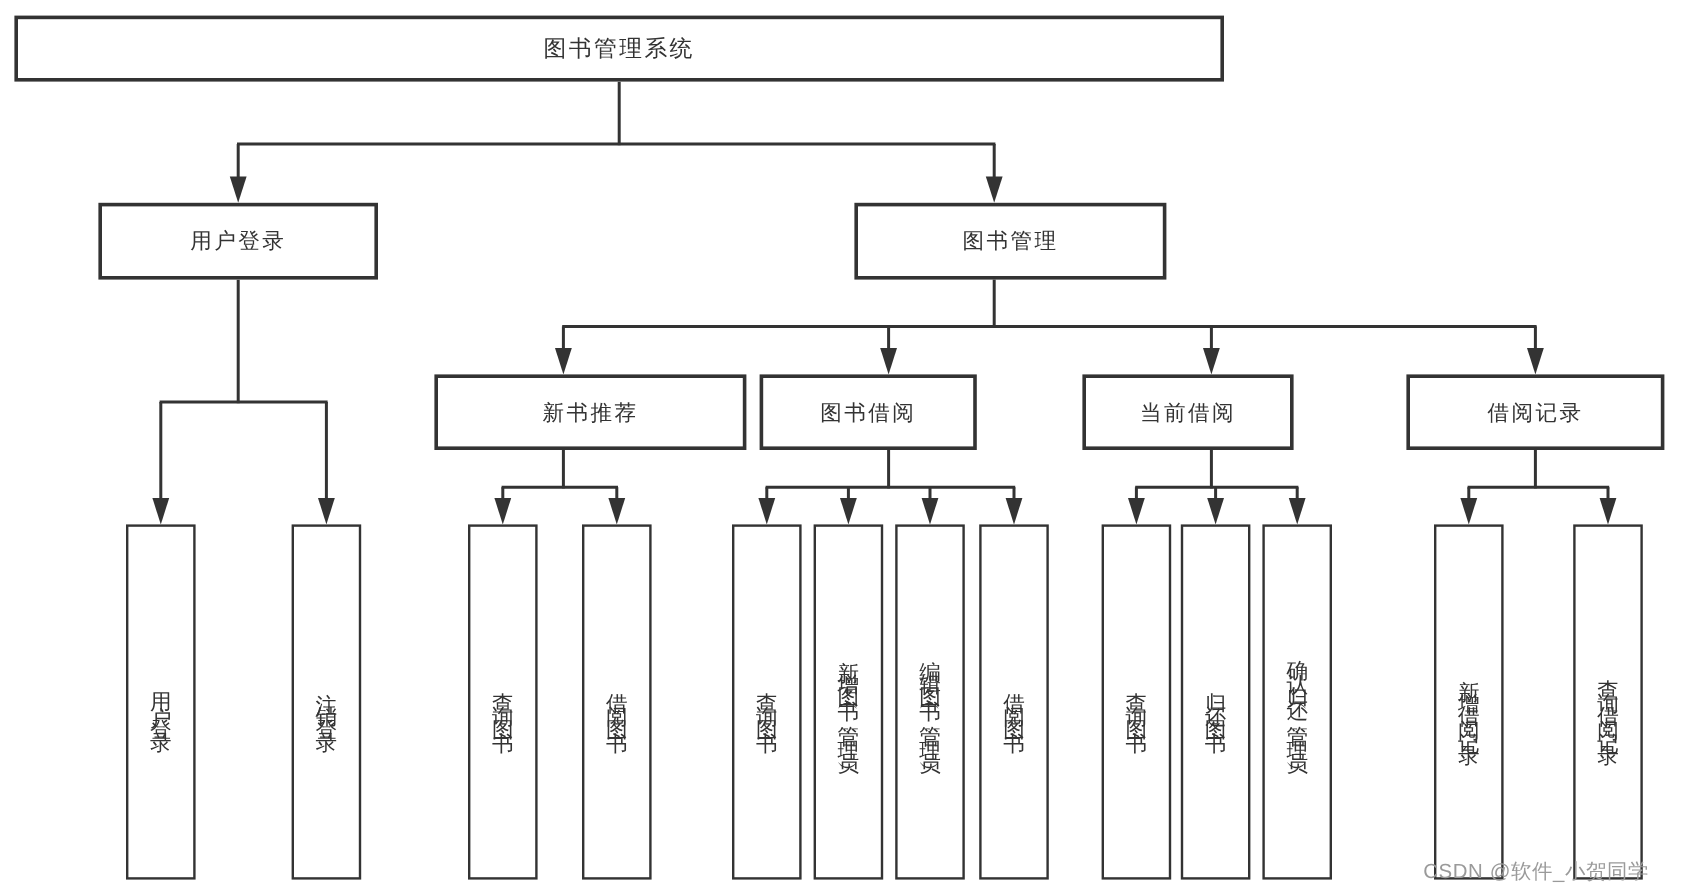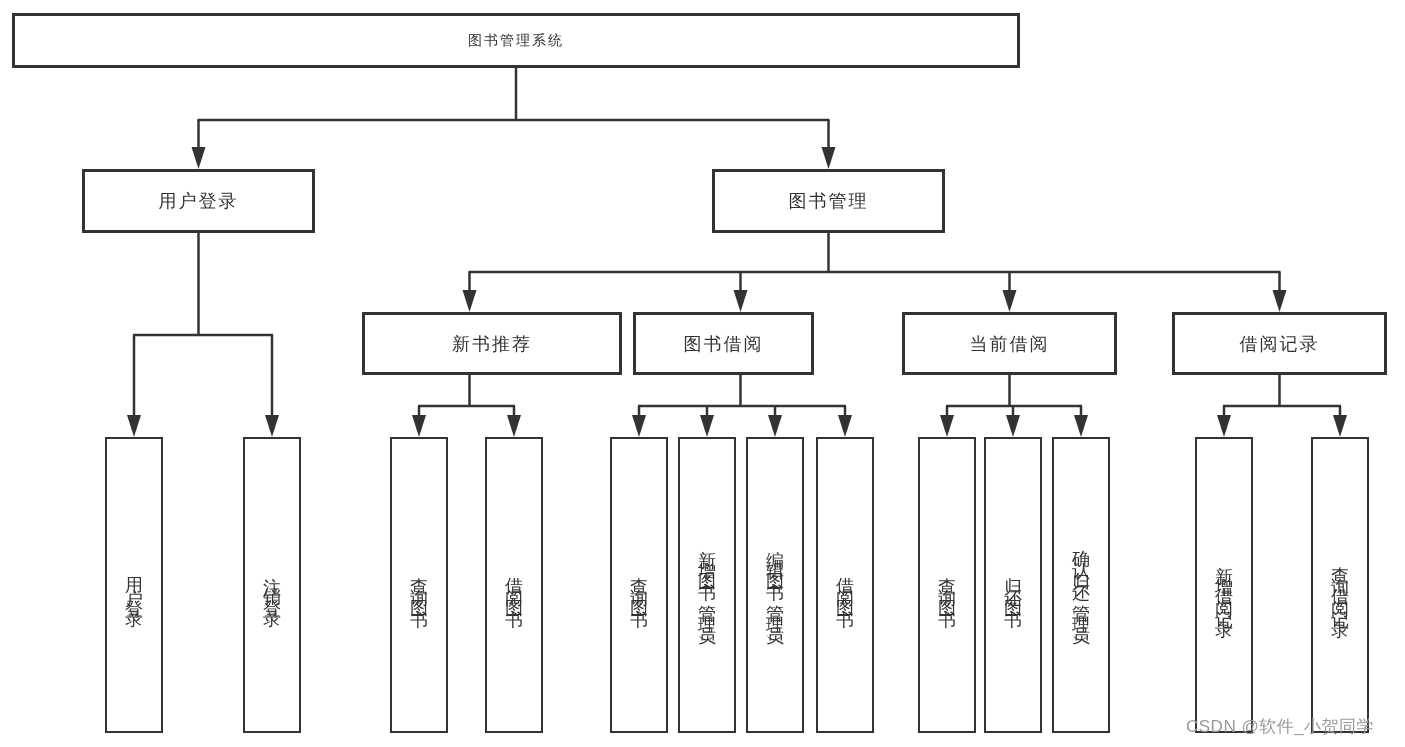--- a/index.html
+++ b/index.html
@@ -25,21 +25,21 @@
     position: absolute;
     box-sizing: border-box;
     background: #ffffff;
     border: 3px solid #333333;
     display: flex;
     align-items: center;
     justify-content: center;
     color: #333333;
     z-index: 2;
   }
-  .box.lvl1 { font-size: 14px; letter-spacing: 2px; text-align: right; }
+  .box.lvl1 { font-size: 19px; letter-spacing: 2px; text-align: right; }
   .box.lvl2, .box.lvl3 { font-size: 18px; letter-spacing: 2px; }
   .box.leaf { border-width: 2px; }
   .vlabel {
     writing-mode: vertical-rl;
     text-orientation: mixed;
     font-size: 18px;
     letter-spacing: 11px;
     line-height: 1;
     color: #333333;
     white-space: nowrap;
@@ -127,31 +127,31 @@
     </g>
   </svg>
 
   <div class="box lvl1" style="left:12px; top:13px; width:1008px; height:55px;">
     <span>图书管理系统</span>
   </div>
 
   <div class="box lvl2" style="left:82px; top:169px; width:233px; height:64px;">
     <span>用户登录</span>
   </div>
-  <div class="box lvl2" style="left:712px; top:169px; width:233px; height:64px;">
+  <div class="box lvl2" style="left:712px; top:169px; width:260px; height:64px;">
     <span>图书管理</span>
   </div>
 
   <div class="box lvl3" style="left:362px; top:312px; width:260px; height:63px;">
     <span>新书推荐</span>
   </div>
   <div class="box lvl3" style="left:633px; top:312px; width:181px; height:63px;">
     <span>图书借阅</span>
   </div>
-  <div class="box lvl3" style="left:902px; top:312px; width:215px; height:63px;">
+  <div class="box lvl3" style="left:902px; top:312px; width:176px; height:63px;">
     <span>当前借阅</span>
   </div>
   <div class="box lvl3" style="left:1172px; top:312px; width:215px; height:63px;justify-content:center;">
     <span>借阅记录</span>
   </div>
 
   <div class="box leaf" style="left:105px; top:437px; width:58px; height:296px;">
     <div class="vlabel">用户登录</div>
   </div>
   <div class="box leaf" style="left:243px; top:437px; width:58px; height:296px;">

